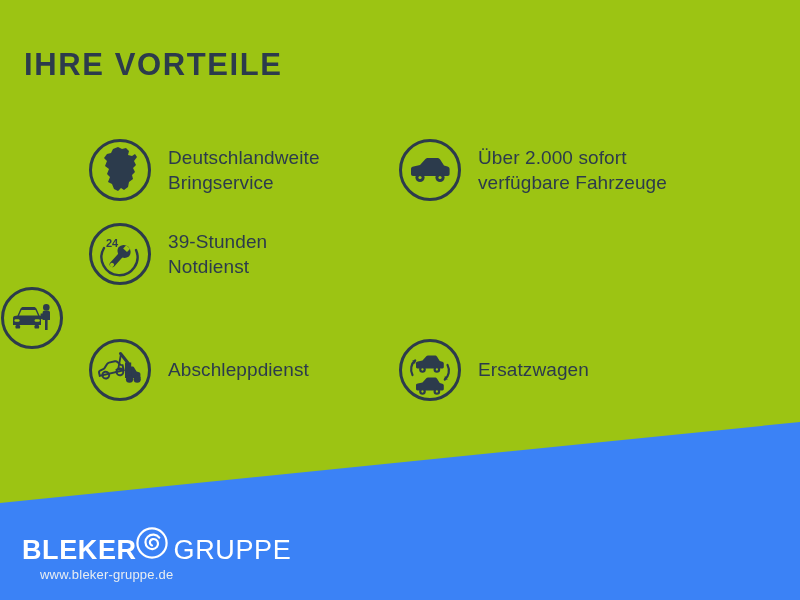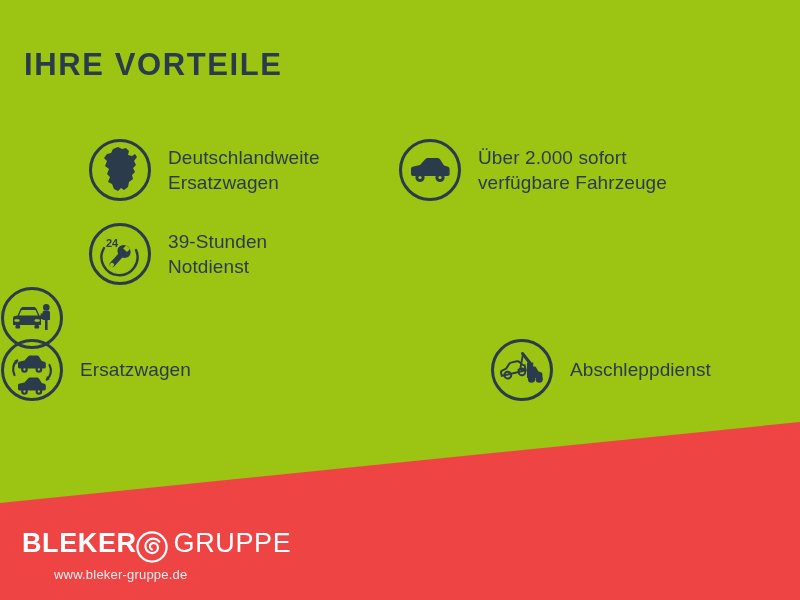--- a/index.html
+++ b/index.html
@@ -9,21 +9,21 @@
   }
   body {
     font-family: "Liberation Sans", sans-serif;
   }
 
   #slide {
     position: relative;
     width: 800px;
     height: 600px;
     overflow: hidden;
-    background: #ef4444;
+    background: #3b82f6;
   }
 
   
   #green-panel {
     position: absolute;
     left: 0;
     top: 0;
     width: 800px;
     height: 600px;
     background: #9cc413;
@@ -89,21 +89,21 @@
 
   
   #footer-logo {
     position: absolute;
     left: 22px;
     bottom: 18px;
     width: 260px;
   }
   .logo-line {
     display: flex;
-    align-items: flex-start;
+    align-items: flex-end;
     height: 34px;
   }
   .logo-bleker {
     font-size: 27px;
     font-weight: bold;
     color: #ffffff;
     letter-spacing: 0.6px;
     line-height: 1;
   }
   .logo-mark {
@@ -112,21 +112,21 @@
   .logo-gruppe {
     font-size: 27px;
     font-weight: normal;
     color: #ffffff;
     letter-spacing: 0.6px;
     line-height: 1;
     margin-left: 4px;
   }
   .logo-url {
     margin-top: 3px;
-    margin-left: 32px;
+    margin-left: 18px;
     font-size: 13px;
     color: #e8edf1;
     letter-spacing: 0.2px;
   }
 </style>
 </head>
 <body>
 
 <div id="slide">
 
@@ -142,21 +142,21 @@
           <span class="icon-circle">
             <svg width="64" height="64" viewBox="0 0 64 64">
               <circle cx="32" cy="32" r="29.5" fill="none" stroke="#2c3b4c" stroke-width="3"></circle>
               <path d="M30 9 L34 11 L38 10 L41 13 L40 17 L44 18 L47 16 L49 19 L46 23 L48 27
                        L45 30 L47 34 L44 37 L45 41 L41 44 L40 49 L36 52 L33 50 L30 53 L26 51
                        L24 46 L20 44 L22 39 L19 36 L21 31 L17 28 L19 23 L16 20 L19 16 L23 15
                        L25 11 Z" fill="#2c3b4c"></path>
             </svg>
           </span>
           <span class="benefit-label">Deutschlandweite
-Ersatzwagen</span>
+Bringservice</span>
         </div>
       </div>
       <div class="benefit-col right">
         <div class="benefit-item">
           <span class="icon-circle">
             <svg width="64" height="64" viewBox="0 0 64 64">
               <circle cx="32" cy="32" r="29.5" fill="none" stroke="#2c3b4c" stroke-width="3"></circle>
               <path d="M13 36 L13 31 C13 29.5 14 28.8 15.5 28.5 L22 27 L27 21.5
                        C28 20.4 29 20 30.5 20 L39 20 C40.6 20 41.6 20.6 42.3 21.8 L46 27.6
                        L49.5 28.6 C51 29 51.6 30 51.6 31.3 L51.6 36 C51.6 37.2 50.9 38 49.6 38
@@ -213,20 +213,48 @@
                        C49.2 24.8 50 25.4 50 26.4 L50 34 L47.6 34 L47.6 44 L45 44
                        L45 34 L42.6 34 Z" fill="#2c3b4c"></path>
               <rect x="40.6" y="27.5" width="3" height="5.6" fill="#2c3b4c"></rect>
             </svg>
           </span>
         </div>
       </div>
     </div>
 
     <div class="benefit-row row-3">
+      <div class="benefit-col left">
+        <div class="benefit-item">
+          <span class="icon-circle">
+            <svg width="64" height="64" viewBox="0 0 64 64">
+              <circle cx="32" cy="32" r="29.5" fill="none" stroke="#2c3b4c" stroke-width="3"></circle>
+
+              <g transform="rotate(-13 24 33)">
+                <path d="M11 35 L11 31.6 C11 30.6 11.6 30.1 12.5 29.9 L17 28.9 L20.6 25.2
+                         C21.3 24.5 22 24.2 23 24.2 L29 24.2 C30.1 24.2 30.8 24.6 31.3 25.4
+                         L33.8 29 L35.6 29.6 L35.6 35 Z" fill="none" stroke="#2c3b4c" stroke-width="2"></path>
+                <circle cx="17" cy="35.6" r="3.4" fill="none" stroke="#2c3b4c" stroke-width="2"></circle>
+                <circle cx="31.5" cy="35.6" r="3.4" fill="none" stroke="#2c3b4c" stroke-width="2"></circle>
+              </g>
+
+              <path d="M37 28.5 L44 28.5 C45.2 28.5 45.9 29 46.4 29.9 L48.6 33.6 L51 34.2
+                       C52 34.5 52.4 35.1 52.4 36 L52.4 40 L37 40 Z" fill="#2c3b4c"></path>
+              <rect x="37" y="24.5" width="6.2" height="15.5" fill="#2c3b4c"></rect>
+
+              <path d="M40 25 L32.5 15.5" stroke="#2c3b4c" stroke-width="3" stroke-linecap="round"></path>
+              <path d="M33 16 L30.5 29.5" stroke="#2c3b4c" stroke-width="1.8" stroke-linecap="round"></path>
+              <path d="M30.5 29 L27 32 L34 32.4 Z" fill="#2c3b4c"></path>
+              <circle cx="41.5" cy="41.2" r="3.6" fill="#2c3b4c"></circle>
+              <circle cx="49.2" cy="41.2" r="3.6" fill="#2c3b4c"></circle>
+            </svg>
+          </span>
+          <span class="benefit-label">Abschleppdienst</span>
+        </div>
+      </div>
       <div class="benefit-col right">
         <div class="benefit-item">
           <span class="icon-circle">
             <svg width="64" height="64" viewBox="0 0 64 64">
               <circle cx="32" cy="32" r="29.5" fill="none" stroke="#2c3b4c" stroke-width="3"></circle>
 
               <g transform="translate(0,-7) scale(0.72) translate(12,14)">
                 <path d="M13 36 L13 31 C13 29.5 14 28.8 15.5 28.5 L22 27 L27 21.5
                          C28 20.4 29 20 30.5 20 L39 20 C40.6 20 41.6 20.6 42.3 21.8 L46 27.6
                          L49.5 28.6 C51 29 51.6 30 51.6 31.3 L51.6 36 C51.6 37.2 50.9 38 49.6 38
@@ -249,48 +277,20 @@
               </g>
 
               <path d="M14.5 37 C11.8 32 13.2 25.5 17.2 22.5" fill="none" stroke="#2c3b4c" stroke-width="2.2" stroke-linecap="round"></path>
               <path d="M17.6 22.2 L14.2 22.6 L17.1 26.2 Z" fill="#2c3b4c"></path>
 
               <path d="M49.5 27 C52.2 32 50.8 38.5 46.8 41.5" fill="none" stroke="#2c3b4c" stroke-width="2.2" stroke-linecap="round"></path>
               <path d="M46.4 41.8 L49.8 41.4 L46.9 37.8 Z" fill="#2c3b4c"></path>
             </svg>
           </span>
           <span class="benefit-label">Ersatzwagen</span>
-        </div>
-      </div>
-      <div class="benefit-col left">
-        <div class="benefit-item">
-          <span class="icon-circle">
-            <svg width="64" height="64" viewBox="0 0 64 64">
-              <circle cx="32" cy="32" r="29.5" fill="none" stroke="#2c3b4c" stroke-width="3"></circle>
-
-              <g transform="rotate(-13 24 33)">
-                <path d="M11 35 L11 31.6 C11 30.6 11.6 30.1 12.5 29.9 L17 28.9 L20.6 25.2
-                         C21.3 24.5 22 24.2 23 24.2 L29 24.2 C30.1 24.2 30.8 24.6 31.3 25.4
-                         L33.8 29 L35.6 29.6 L35.6 35 Z" fill="none" stroke="#2c3b4c" stroke-width="2"></path>
-                <circle cx="17" cy="35.6" r="3.4" fill="none" stroke="#2c3b4c" stroke-width="2"></circle>
-                <circle cx="31.5" cy="35.6" r="3.4" fill="none" stroke="#2c3b4c" stroke-width="2"></circle>
-              </g>
-
-              <path d="M37 28.5 L44 28.5 C45.2 28.5 45.9 29 46.4 29.9 L48.6 33.6 L51 34.2
-                       C52 34.5 52.4 35.1 52.4 36 L52.4 40 L37 40 Z" fill="#2c3b4c"></path>
-              <rect x="37" y="24.5" width="6.2" height="15.5" fill="#2c3b4c"></rect>
-
-              <path d="M40 25 L32.5 15.5" stroke="#2c3b4c" stroke-width="3" stroke-linecap="round"></path>
-              <path d="M33 16 L30.5 29.5" stroke="#2c3b4c" stroke-width="1.8" stroke-linecap="round"></path>
-              <path d="M30.5 29 L27 32 L34 32.4 Z" fill="#2c3b4c"></path>
-              <circle cx="41.5" cy="41.2" r="3.6" fill="#2c3b4c"></circle>
-              <circle cx="49.2" cy="41.2" r="3.6" fill="#2c3b4c"></circle>
-            </svg>
-          </span>
-          <span class="benefit-label">Abschleppdienst</span>
         </div>
       </div>
     </div>
 
   </div>
 
   <div id="footer-logo">
     <div class="logo-line">
       <span class="logo-bleker">BLEKER</span>
       <span class="logo-mark">

